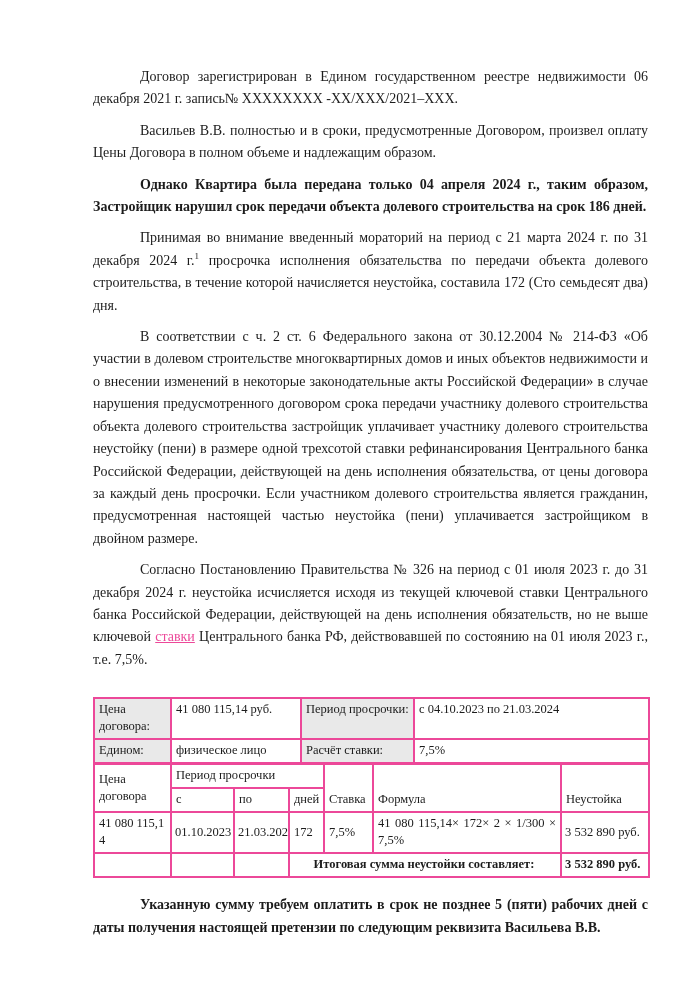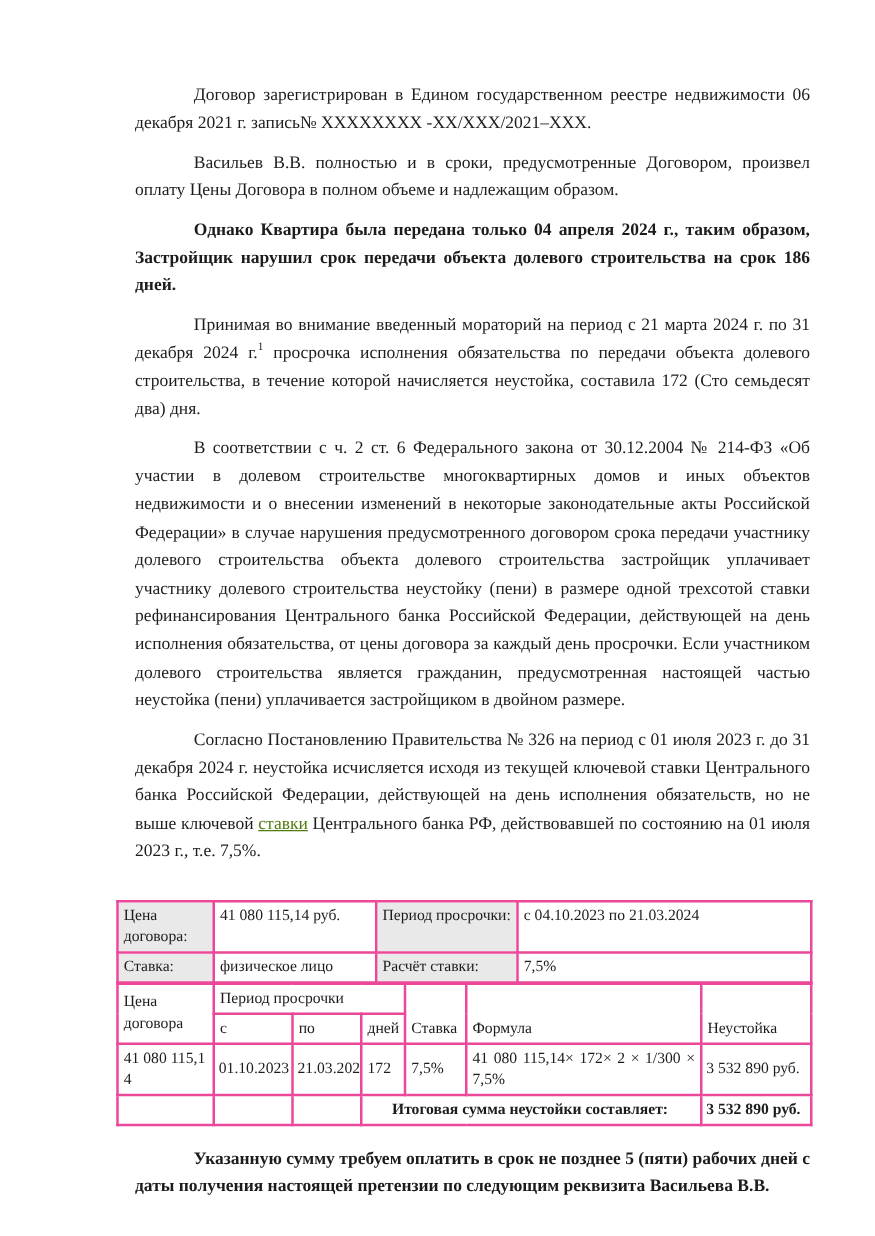--- a/index.html
+++ b/index.html
@@ -8,34 +8,34 @@
     width: 700px;
     height: 989px;
     box-sizing: border-box;
     padding: 66px 52px 0 93px;
     background: #ffffff;
     font-family: "Liberation Serif", "DejaVu Serif", serif;
     color: #1c1c1c;
     overflow: hidden;
   }
   .para {
-    margin: 0 0 9px 15px;
+    margin: 0 0 9px 0;
     font-size: 14px;
     line-height: 22.4px;
     text-align: justify;
     text-indent: 47px;
   }
   .para.bold { font-weight: bold; }
   sup.fn-ref {
     font-size: 9px;
     line-height: 0;
     vertical-align: super;
   }
   a.doc-link {
-    color: #4d7c0f;
+    color: #ec4899;
     text-decoration: underline;
     cursor: pointer;
   }
   
   table.tbl {
     border-collapse: collapse;
     table-layout: fixed;
     width: 555px;
     font-size: 12.5px;
     line-height: 17px;
@@ -90,21 +90,21 @@
         <col style="width:235px">
     </colgroup>
     <tbody>
         <tr>
       <td class="shaded">Цена договора:</td>
       <td>41 080 115,14 руб.</td>
       <td class="shaded">Период просрочки:</td>
       <td>с 04.10.2023 по 21.03.2024</td>
     </tr>
     <tr>
-      <td class="shaded">Ставка:</td>
+      <td class="shaded">Едином:</td>
       <td>физическое лицо</td>
       <td class="shaded">Расчёт ставки:</td>
       <td>7,5%</td>
     </tr>
   </tbody>
     </table>
 
   <table class="tbl calc">
     <colgroup>
       <col style="width:77px">

